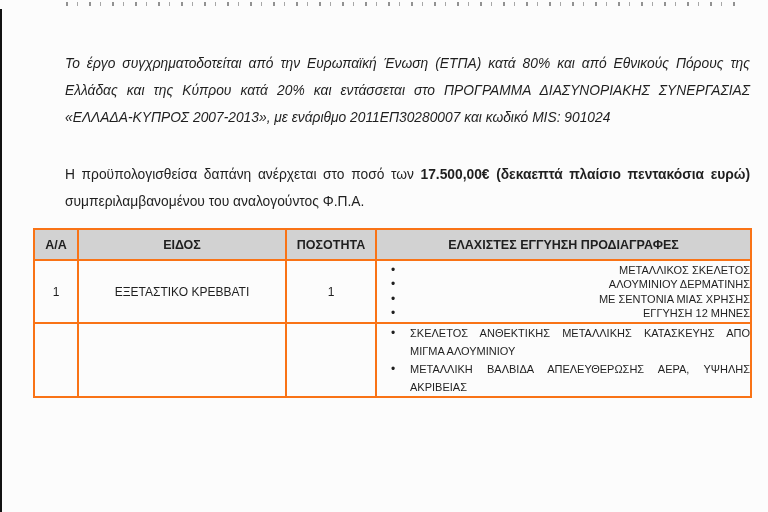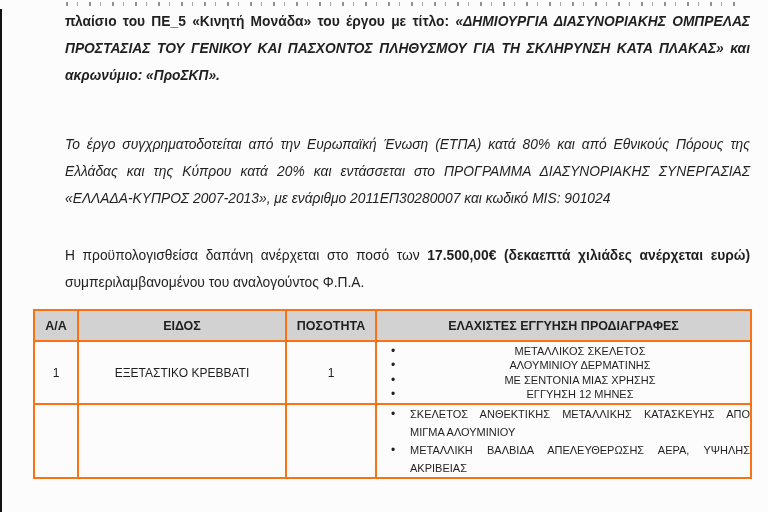--- a/index.html
+++ b/index.html
@@ -46,43 +46,42 @@
   .col-item{width:208px;}
   .col-qty{width:90px;}
   .col-specs{width:375px;}
   tr.row-1 td{height:61px;}
   tr.row-2 td{height:70px;vertical-align:top;}
   td.center{text-align:center;}
   td.specs-cell{vertical-align:top;padding:3px 12px 3px 0;}
   ul.spec-list{margin:0;padding:0;list-style:none;}
   ul.spec-list li{
     position:relative;padding-left:33px;
-    font-size:11px;line-height:14.5px;text-align:center;
+    font-size:11px;line-height:14.5px;text-align:right;
   }
   ul.spec-list li::before{
     content:"\2022";position:absolute;left:14px;top:0;
     font-size:12px;
   }
   tr.row-2 ul.spec-list li{
     line-height:18px;text-align:justify;
   }
 </style>
 </head>
 <body>
 
 <div class="page-edge"></div>
 <div class="clipped-line"></div>
 
 <div class="content">
 
-  <p class="bold"><span>πλαίσιο του ΠΕ_5 «Κινητή Μονάδα» του έργου με τίτλο: </span><span class="italic">«ΔΗΜΙΟΥΡΓΙΑ ΔΙΑΣΥΝΟΡΙΑΚΗΣ ΟΜΠΡΕΛΑΣ ΠΡΟΣΤΑΣΙΑΣ ΤΟΥ ΓΕΝΙΚΟΥ ΚΑΙ ΠΑΣΧΟΝΤΟΣ ΠΛΗΘΥΣΜΟΥ ΓΙΑ ΤΗ ΣΚΛΗΡΥΝΣΗ ΚΑΤΑ ΠΛΑΚΑΣ»</span><span class="italic"> και ακρωνύμιο: «ΠροΣΚΠ».</span></p>
 
   <p class="p2 italic">Το έργο συγχρηματοδοτείται από την Ευρωπαϊκή Ένωση (ΕΤΠΑ) κατά 80% και από Εθνικούς Πόρους της Ελλάδας και της Κύπρου κατά 20% και εντάσσεται στο ΠΡΟΓΡΑΜΜΑ ΔΙΑΣΥΝΟΡΙΑΚΗΣ ΣΥΝΕΡΓΑΣΙΑΣ «ΕΛΛΑΔΑ-ΚΥΠΡΟΣ 2007-2013», με ενάριθμο 2011ΕΠ30280007 και κωδικό MIS: 901024</p>
 
-  <p class="p3"><span>Η προϋπολογισθείσα δαπάνη ανέρχεται στο ποσό των </span><span class="bold">17.500,00€ (δεκαεπτά χιλιάδες ανέρχεται ευρώ)</span><span> συμπεριλαμβανομένου του αναλογούντος Φ.Π.Α.</span></p>
+  <p class="p3"><span>Η προϋπολογισθείσα δαπάνη ανέρχεται στο ποσό των </span><span class="bold">17.500,00€ (δεκαεπτά πλαίσιο πεντακόσια ευρώ)</span><span> συμπεριλαμβανομένου του αναλογούντος Φ.Π.Α.</span></p>
 
 
   <table class="spec">
     <colgroup>
       <col class="col-aa">
         <col class="col-item">
         <col class="col-qty">
         <col class="col-specs">
     </colgroup>
     <thead>

